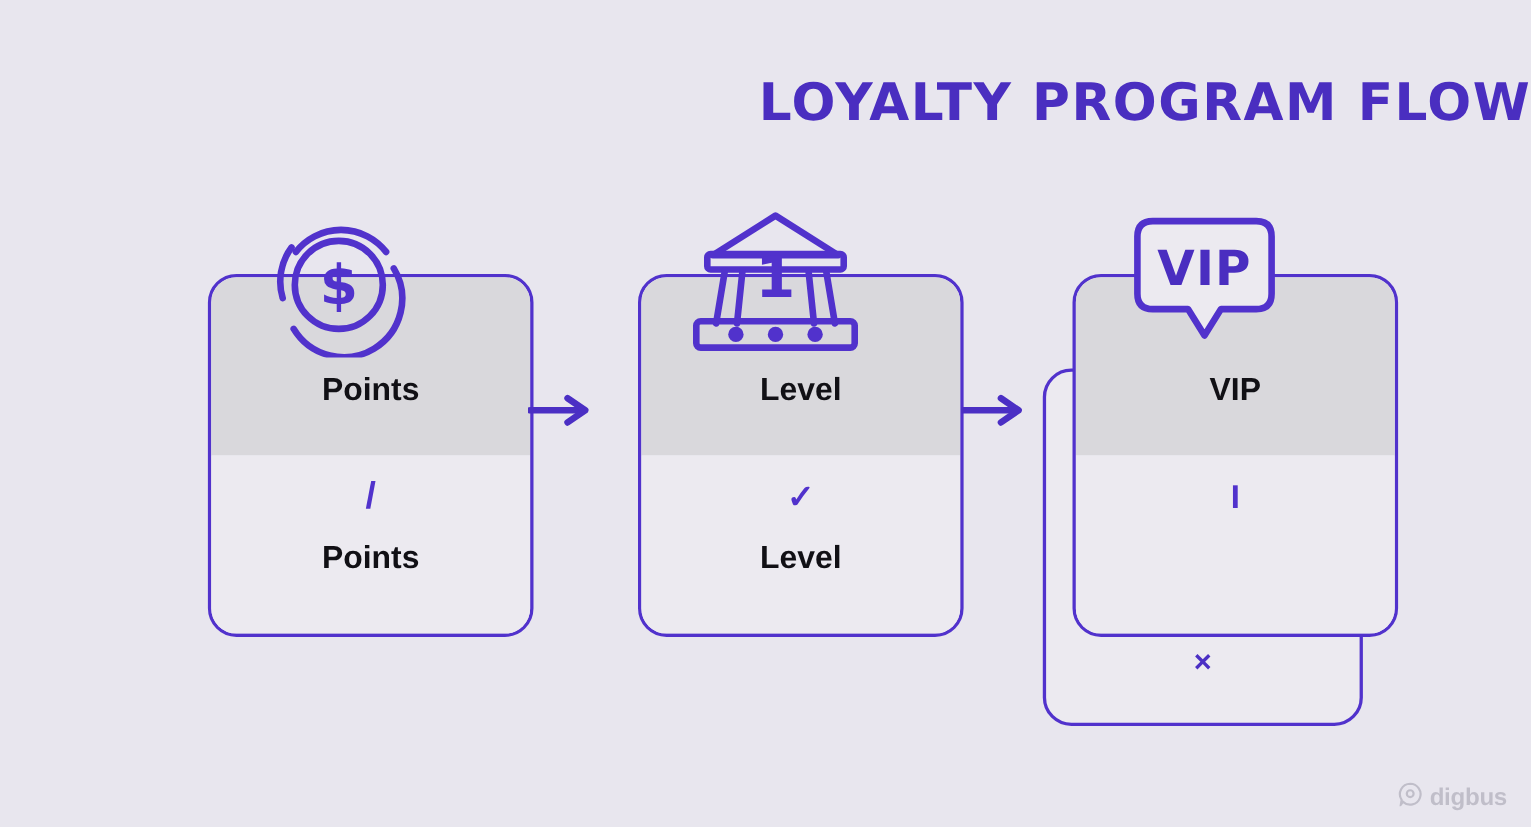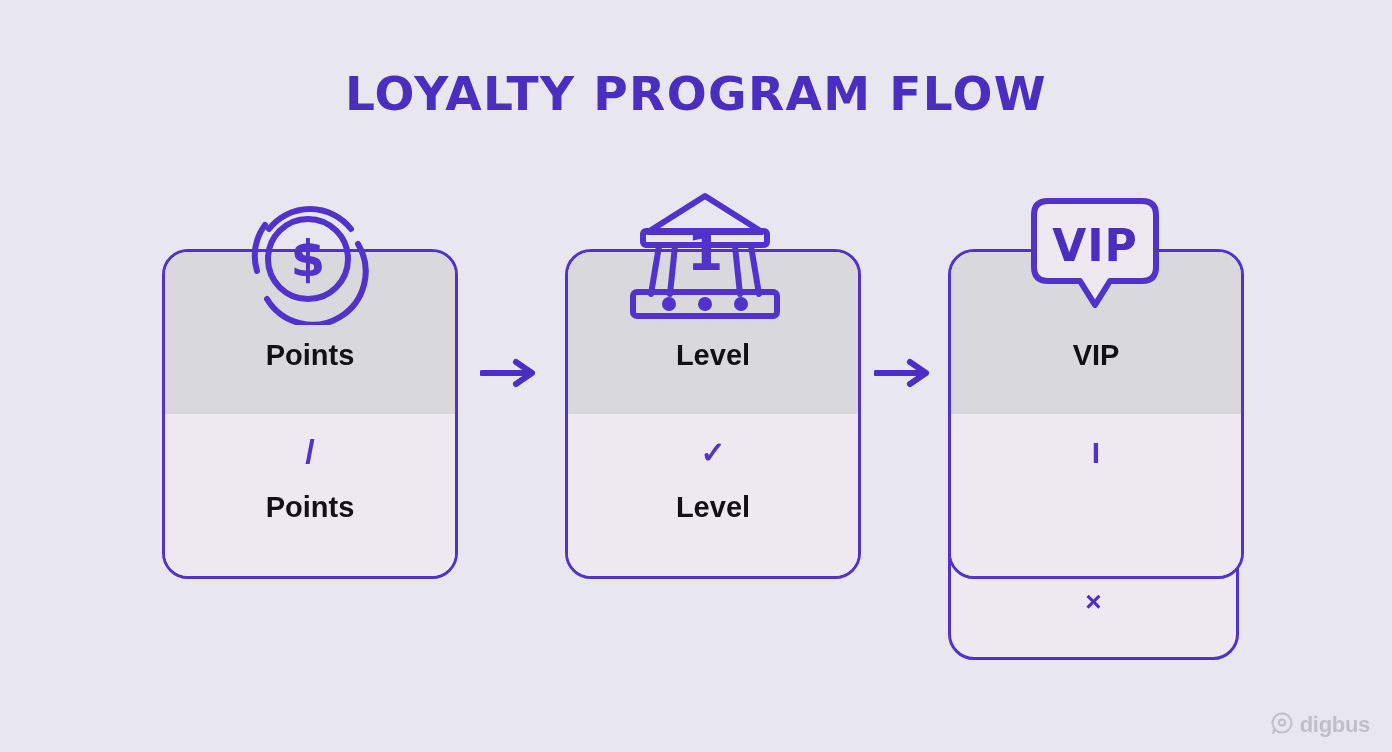--- a/index.html
+++ b/index.html
@@ -16,21 +16,21 @@
     font-family:"Liberation Sans", sans-serif;
     position:relative;
   }
 
   
   .title {
     position:absolute;
     top:66px;
     left:0;
     width:100%;
-    text-align:center;
+    text-align:right;
     font-size:47px;
     font-weight:bold;
     letter-spacing:1.4px;
     color:#4a2ec0;
     text-transform:uppercase;
     font-family:"DejaVu Sans", sans-serif;
   }
 
   
   .flow {
@@ -43,20 +43,21 @@
 
   
   .card {
     position:absolute;
     width:296px;
     height:330px;
     border:3px solid #5132cc;
     border-radius:26px;
     overflow:hidden;
     background:#ebeaef;
+    margin-left:27px;
   }
   .card-top {
     position:absolute;
     top:0; left:0; right:0;
     height:50%;
     background:#d9d8dc;
   }
   .card-bottom {
     position:absolute;
     bottom:0; left:0; right:0;
@@ -101,21 +102,21 @@
     font-weight:bold;
     color:#111015;
     text-align:center;
     line-height:1.18;
     width:100%;
     padding:0 6px;
   }
 
   
   #card-1 { left:162px; top:9px; }
-  #card-2 { left:565px; top:9px; }
+  #card-2 { left:553px; top:9px; }
   #card-3 { left:948px; top:9px; }
 
   
   .ghost-card {
     position:absolute;
     left:948px;
     top:95px;
     width:291px;
     height:325px;
     border:3px solid #5132cc;

